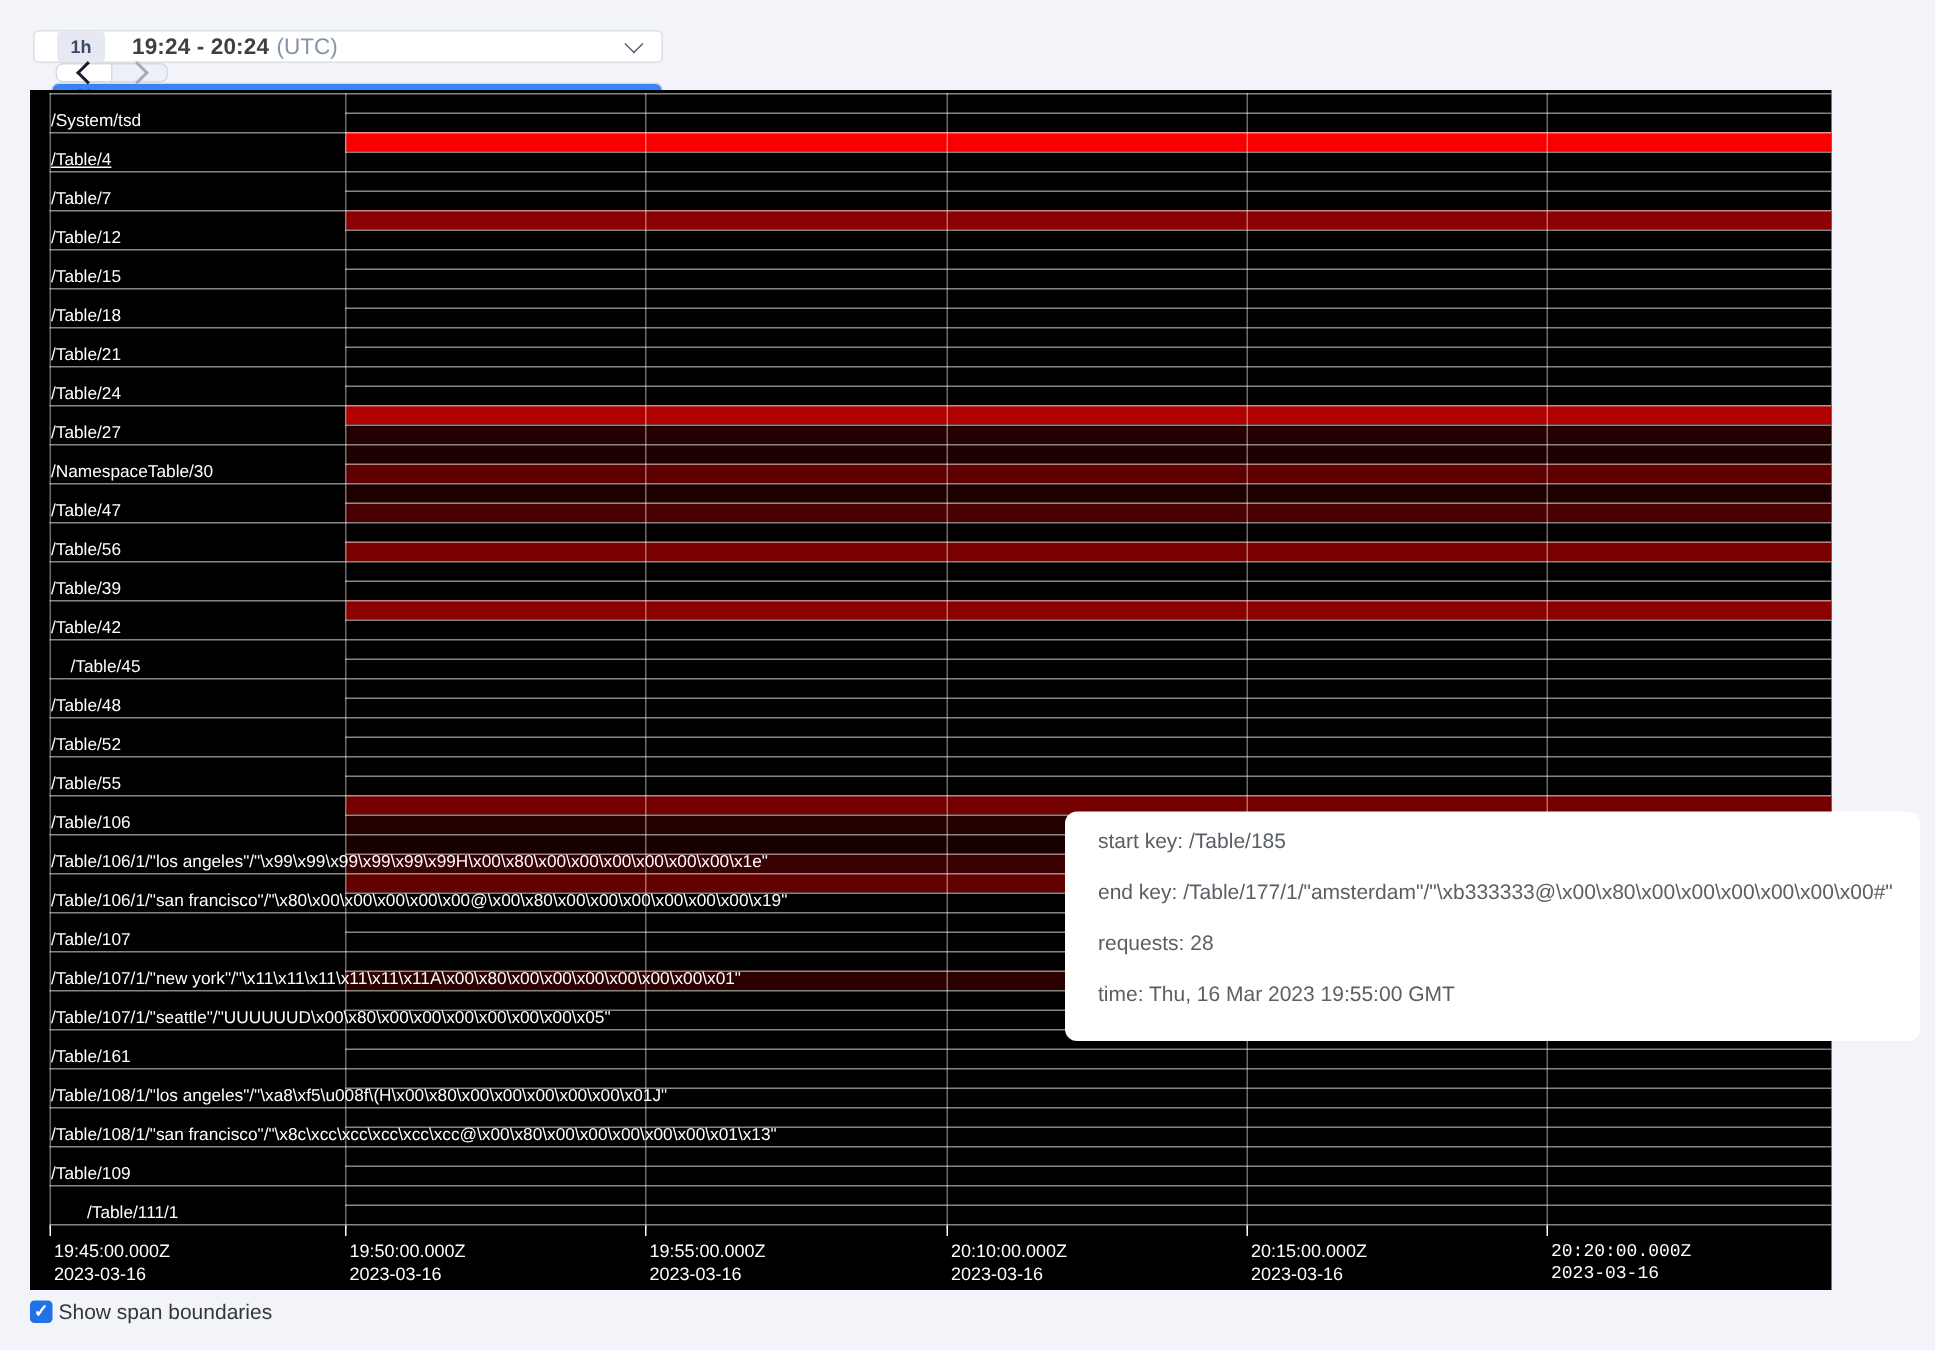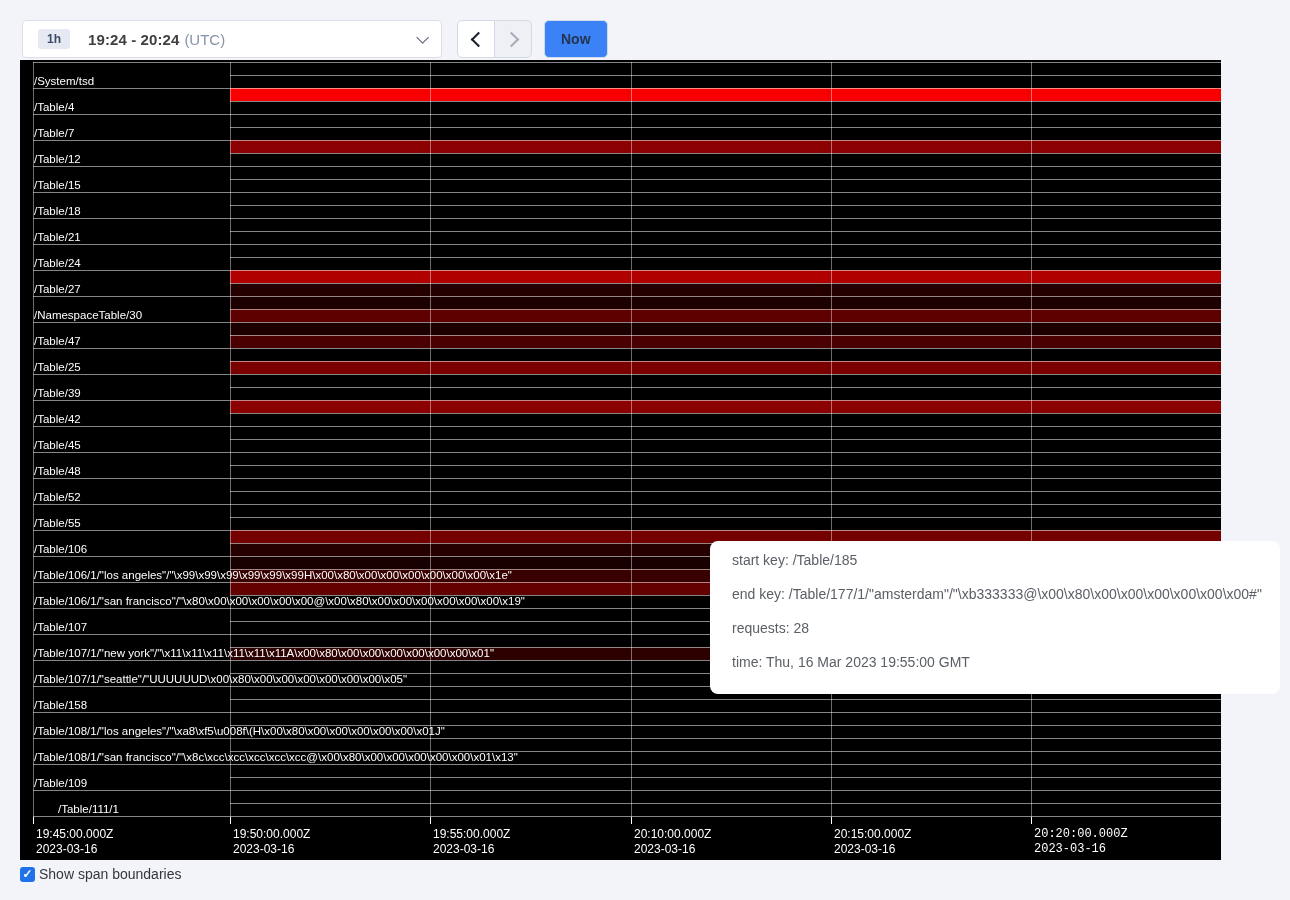--- a/index.html
+++ b/index.html
@@ -2,21 +2,21 @@
 <html><head>
 <meta charset="utf-8">
 <style>
   html,body{margin:0;padding:0;}
   body{
     width:1290px;height:900px;position:relative;overflow:hidden;
     background:#f3f4f9;
     font-family:"Liberation Sans", sans-serif;
   }
   
-  .toolbar{position:absolute;left:22px;top:20px;height:38px;display:flex;align-items:stretch;}
+  .toolbar{position:absolute;left:22px;top:20px;height:38px;display:flex;align-items:stretch;flex-direction:column;}
   .time-select{
     width:420px;box-sizing:border-box;background:#fff;border:1px solid #dcdee8;border-radius:4px;
     display:flex;align-items:center;padding:0 16px 0 15px;cursor:pointer;
   }
   .duration-badge{
     background:#e6e8f2;color:#3a4b68;font-weight:bold;font-size:12px;
     padding:3px 9px;border-radius:3px;line-height:14px;
   }
   .range-text{margin-left:18px;font-size:15px;font-weight:bold;color:#404040;letter-spacing:.1px;}
   .tz-text{margin-left:5px;font-size:15px;font-weight:normal;color:#8693a9;}
@@ -190,44 +190,44 @@
     <div class="hline" style="left: 210px; width: 991px; top: 730px;"></div>
     <div class="hline" style="left: 210px; width: 991px; top: 743px;"></div>
     <div class="hline" style="left: 210px; width: 991px; top: 756px;"></div>
     <div class="vline" style="left: 13px;"></div>
     <div class="vline" style="left: 210px;"></div>
     <div class="vline" style="left: 410px;"></div>
     <div class="vline" style="left: 611px;"></div>
     <div class="vline" style="left: 811px;"></div>
     <div class="vline" style="left: 1011px;"></div>
     <div class="row-label" style="top: 2px;">/System/tsd</div>
-    <div class="row-label" style="top: 28px;">/Table/4</div>
+    <div class="row-label" style="top: 28px; text-decoration: underline;">/Table/4</div>
     <div class="row-label" style="top: 54px;">/Table/7</div>
     <div class="row-label" style="top: 80px;">/Table/12</div>
     <div class="row-label" style="top: 106px;">/Table/15</div>
     <div class="row-label" style="top: 132px;">/Table/18</div>
     <div class="row-label" style="top: 158px;">/Table/21</div>
     <div class="row-label" style="top: 184px;">/Table/24</div>
     <div class="row-label" style="top: 210px;">/Table/27</div>
     <div class="row-label" style="top: 236px;">/NamespaceTable/30</div>
     <div class="row-label" style="top: 262px;">/Table/47</div>
-    <div class="row-label" style="top: 288px;">/Table/25</div>
+    <div class="row-label" style="top: 288px;">/Table/56</div>
     <div class="row-label" style="top: 314px;">/Table/39</div>
     <div class="row-label" style="top: 340px;">/Table/42</div>
-    <div class="row-label" style="top: 366px;">/Table/45</div>
+    <div class="row-label" style="top: 366px; margin-left: 13px;">/Table/45</div>
     <div class="row-label" style="top: 392px;">/Table/48</div>
     <div class="row-label" style="top: 418px;">/Table/52</div>
     <div class="row-label" style="top: 444px;">/Table/55</div>
     <div class="row-label" style="top: 470px;">/Table/106</div>
     <div class="row-label" style="top: 496px;">/Table/106/1/"los angeles"/"\x99\x99\x99\x99\x99\x99H\x00\x80\x00\x00\x00\x00\x00\x00\x1e"</div>
     <div class="row-label" style="top: 522px;">/Table/106/1/"san francisco"/"\x80\x00\x00\x00\x00\x00@\x00\x80\x00\x00\x00\x00\x00\x00\x19"</div>
     <div class="row-label" style="top: 548px;">/Table/107</div>
     <div class="row-label" style="top: 574px;">/Table/107/1/"new york"/"\x11\x11\x11\x11\x11\x11A\x00\x80\x00\x00\x00\x00\x00\x00\x01"</div>
     <div class="row-label" style="top: 600px;">/Table/107/1/"seattle"/"UUUUUUD\x00\x80\x00\x00\x00\x00\x00\x00\x05"</div>
-    <div class="row-label" style="top: 626px;">/Table/158</div>
+    <div class="row-label" style="top: 626px;">/Table/161</div>
     <div class="row-label" style="top: 652px;">/Table/108/1/"los angeles"/"\xa8\xf5\u008f\(H\x00\x80\x00\x00\x00\x00\x00\x01J"</div>
     <div class="row-label" style="top: 678px;">/Table/108/1/"san francisco"/"\x8c\xcc\xcc\xcc\xcc\xcc@\x00\x80\x00\x00\x00\x00\x00\x01\x13"</div>
     <div class="row-label" style="top: 704px;">/Table/109</div>
     <div class="row-label" style="top: 730px; margin-left: 24px;">/Table/111/1</div>
     <div class="axis-tick" style="left: 13px;"></div>
     <div class="axis-label" style="left: 16px;">
       <div>19:45:00.000Z</div>
       <div>2023-03-16</div>
     </div>
     <div class="axis-tick" style="left: 210px;"></div>

